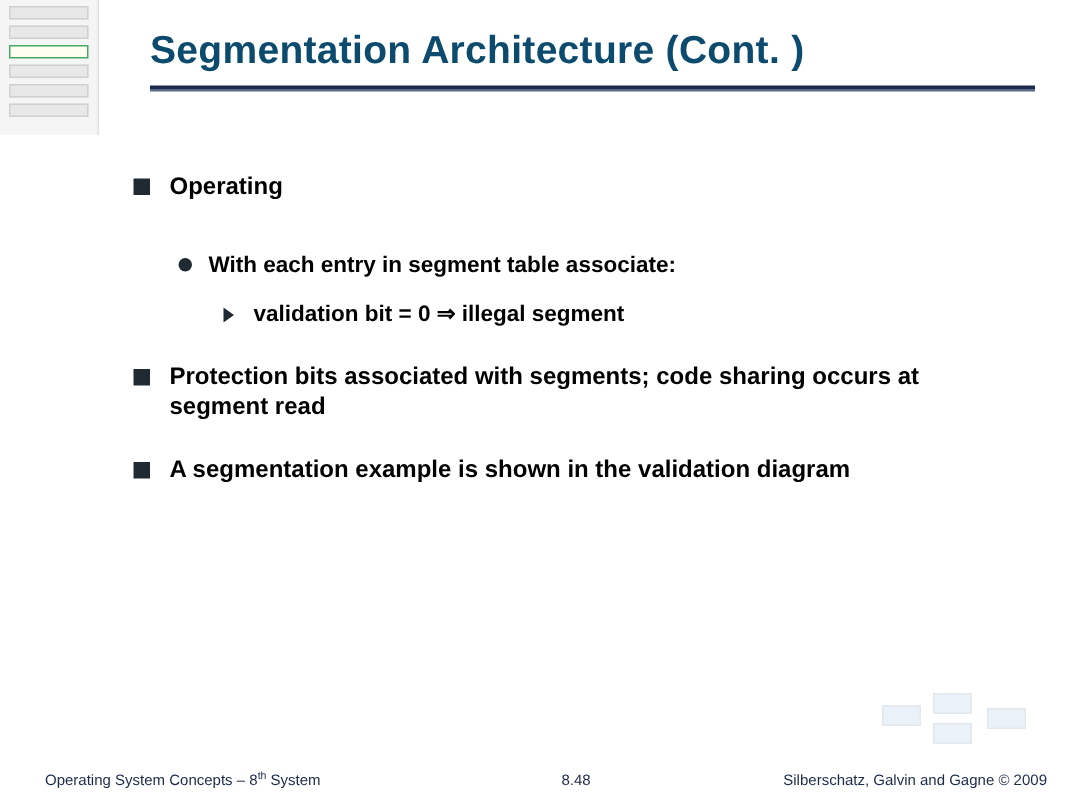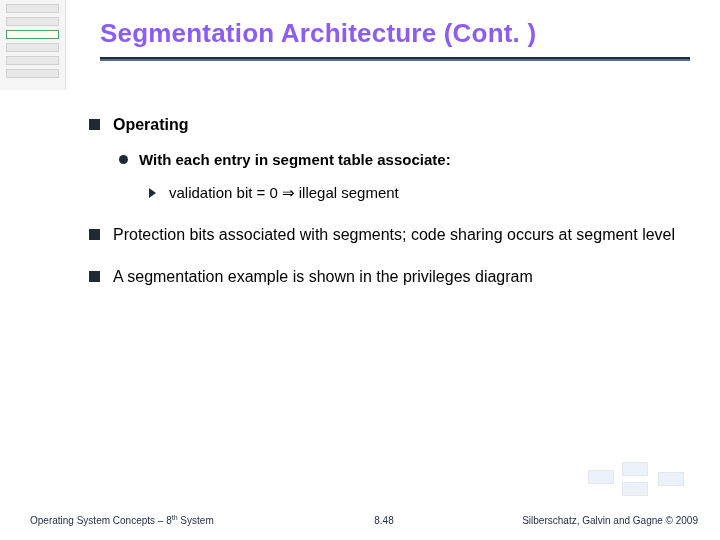--- a/index.html
+++ b/index.html
@@ -6,42 +6,42 @@
   html, body { width: 720px; height: 540px; font-family: Arial, Helvetica, sans-serif; background: #fff; color: #000; }
   .slide { position: relative; width: 720px; height: 540px; background: #fff; }
 
   
   .sidebar { position: absolute; left: 0; top: 0; width: 66px; height: 90px; background: #f5f5f5; border-right: 1px solid #e0e0e0; }
   .thumb { margin: 4px 6px; height: 9px; background: #e8e8e8; border: 1px solid #d0d0d0; }
   .thumb.sel { border: 1px solid #4a6; background: #fffff0; }
 
   
   .title-wrap { position: absolute; left: 100px; right: 30px; top: 18px; }
-  .title { font-size: 26px; font-weight: bold; color: #8b5cf6; letter-spacing: 0.2px; }
+  .title { font-size: 26px; font-weight: bold; color: #0c4a6e; letter-spacing: 0.2px; }
   .title-underline { margin-top: 8px; height: 4px; background: linear-gradient(to bottom, #1c2a4a 0 60%, #5a6b8a 60% 100%); }
 
   
   .body { position: absolute; left: 85px; right: 40px; top: 115px; font-size: 16px; line-height: 1.25; }
   ul.lvl1 { list-style: none; padding: 0; }
   ul.lvl1 > li { position: relative; padding-left: 28px; margin-bottom: 22px; font-weight: bold; }
   ul.lvl1 > li::before {
     content: ""; position: absolute; left: 4px; top: 4px; width: 11px; height: 11px; background: #1f2a33;
   }
-  ul.lvl2 { list-style: none; padding: 0; margin-top: 16px; }
+  ul.lvl2 { list-style: none; padding: 0; margin-top: 33px; }
   ul.lvl2 > li { position: relative; padding-left: 26px; font-weight: bold; font-size: 15px; }
   ul.lvl2 > li::before {
     content: ""; position: absolute; left: 6px; top: 4px; width: 9px; height: 9px; border-radius: 50%; background: #1f2a33;
   }
   ul.lvl3 { list-style: none; padding: 0; margin-top: 14px; }
   ul.lvl3 > li { position: relative; padding-left: 30px; margin-bottom: 16px; font-weight: normal; font-size: 15px; }
   ul.lvl3 > li::before {
     content: ""; position: absolute; left: 10px; top: 4px; width: 0; height: 0;
     border-top: 5px solid transparent; border-bottom: 5px solid transparent; border-left: 7px solid #1f2a33;
   }
-  .normal { font-weight: normal; text-align: right; }
+  .normal { font-weight: bold; text-align: right; }
 
   
   .footer { position: absolute; left: 30px; right: 22px; bottom: 14px; display: flex; justify-content: space-between; align-items: flex-end; font-size: 10px; color: #1c2a4a; }
   .footer .left sup { font-size: 7px; }
   .footer .center { position: absolute; left: 50%; transform: translateX(-50%); margin-left: 20px; }
   .footer .right { text-align: center; }
 
   
   .deco { position: absolute; right: 20px; bottom: 28px; width: 120px; height: 60px; opacity: 0.15; }
   .deco .box { position: absolute; background: #7aa7d9; border: 1px solid #4a6b8a; }
@@ -78,24 +78,24 @@
             <span>With each entry in segment table associate:</span>
             <ul class="lvl3">
               <li>
                 <span class="normal">validation bit = 0 ⇒ illegal segment</span>
               </li>
             </ul>
           </li>
         </ul>
       </li>
       <li>
-        <span class="normal">Protection bits associated with segments; code sharing occurs at segment level</span>
+        <span class="normal">Protection bits associated with segments; code sharing occurs at segment read</span>
       </li>
       <li>
-        <span class="normal">A segmentation example is shown in the privileges diagram</span>
+        <span class="normal">A segmentation example is shown in the validation diagram</span>
       </li>
     </ul>
   </div>
 
   <div class="deco">
     <div class="box b1"></div>
     <div class="box b2"></div>
     <div class="box b3"></div>
     <div class="box b4"></div>
   </div>

